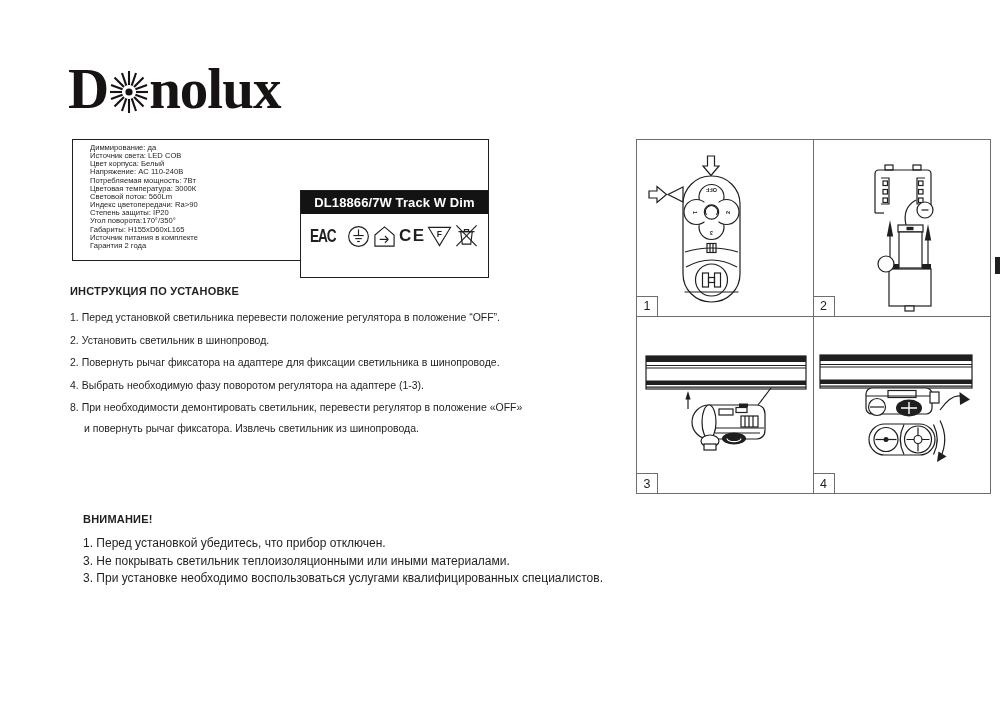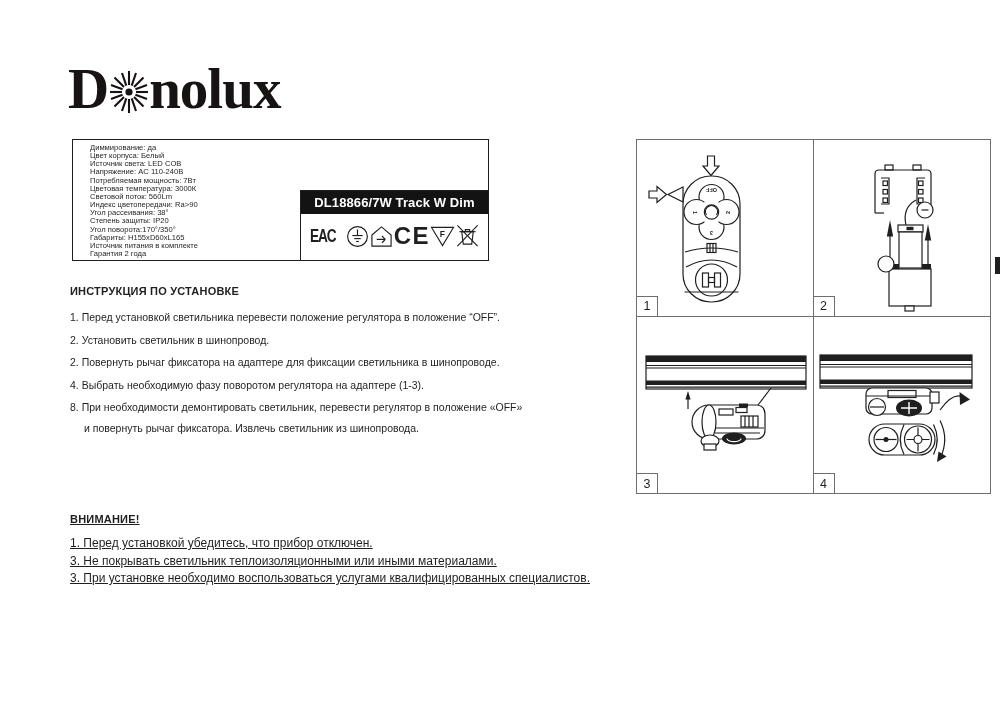--- a/index.html
+++ b/index.html
@@ -14,39 +14,39 @@
         font-family:"Liberation Serif",serif;font-weight:bold;font-size:57px;
         letter-spacing:-1px;color:#171312;}
   .logo .star{margin:6px -3px 0 -2px;}
 
   
   .specs{left:72px;top:139px;width:417px;height:122px;border:1.5px solid #1f1f1f;
          box-sizing:border-box;padding:4px 8px 0 17px;}
   .specs .line{font-size:7.6px;line-height:8.15px;white-space:nowrap;}
 
   
-  .labelblock{left:300px;top:190px;width:189px;height:71px;border:1.5px solid #1f1f1f;
+  .labelblock{left:300px;top:190px;width:189px;height:88px;border:1.5px solid #1f1f1f;
               box-sizing:border-box;background:#fff;}
   .labelbar{height:23px;background:#131313;color:#ffffff;display:flex;
             align-items:center;justify-content:center;font-size:13px;font-weight:bold;
             letter-spacing:.1px;}
   .certrow{height:44px;display:flex;align-items:center;justify-content:space-between;
            padding:0 9px;}
   .eac{font-weight:800;font-size:19px;letter-spacing:-1.5px;transform:scaleX(.72);
        transform-origin:left center;}
-  .ce{font-weight:600;font-size:24px;letter-spacing:1.5px;}
+  .ce{font-weight:600;font-size:17px;letter-spacing:1.5px;}
   .cert svg{display:block;}
 
   
   .sec-title{font-size:11px;font-weight:bold;letter-spacing:.2px;margin:0 0 10px 0;}
   .instructions{left:70px;top:285px;width:545px;}
   .instructions ul{list-style:none;margin:6px 0 0 0;padding:0;}
   .instructions li{font-size:10.5px;line-height:21px;margin:0 0 1.5px 0;
                    padding-left:14px;text-indent:-14px;white-space:pre-line;}
-  .attention{left:70px;top:513px;width:560px;text-decoration:underline;}
+  .attention{left:83px;top:513px;width:560px;}
   .attention ul{list-style:none;margin:8px 0 0 0;padding:0;}
   .attention li{font-size:12px;line-height:17.6px;padding-left:14px;text-indent:-14px;}
 
   
   .grid{left:636px;top:139px;width:355px;height:355px;border:1px solid #6e6e6e;
         box-sizing:border-box;display:grid;grid-template-columns:176.5px 176.5px;
         grid-template-rows:176.5px 176.5px;background:#fff;}
   .cell{position:relative;box-sizing:border-box;}
   .cell.br{border-right:1px solid #6e6e6e;}
   .cell.bb{border-bottom:1px solid #6e6e6e;}
@@ -86,28 +86,27 @@
       <line x1="29.4" y1="20.3" x2="41" y2="16"></line>
         <line x1="16.6" y1="25.7" x2="5" y2="30"></line>
     </g>
     <circle cx="23" cy="23" r="3.6" fill="#171312"></circle>
   </svg>
   <span>nolux</span>
 </div>
 
 <div class="abs specs">
   <div class="line">Диммирование: да</div>
+  <div class="line">Источник света: LED COB</div>
   <div class="line">Цвет корпуса: Белый</div>
-  <div class="line">Источник света: LED COB</div>
   <div class="line">Напряжение: AC 110-240В</div>
   <div class="line">Потребляемая мощность: 7Вт</div>
   <div class="line">Цветовая температура: 3000К</div>
   <div class="line">Световой поток: 560Lm</div>
   <div class="line">Индекс цветопередачи: Ra&gt;90</div>
-  <div class="line">Угол рассеивания: 38°</div>
   <div class="line">Степень защиты: IP20</div>
   <div class="line">Угол поворота:170°/350°</div>
   <div class="line">Габариты: H155xD60xL165</div>
   <div class="line">Источник питания в комплекте</div>
   <div class="line">Гарантия 2 года</div>
 </div>
 
 <div class="abs labelblock">
   <div class="labelbar">DL18866/7W Track W Dim</div>
   <div class="certrow">

